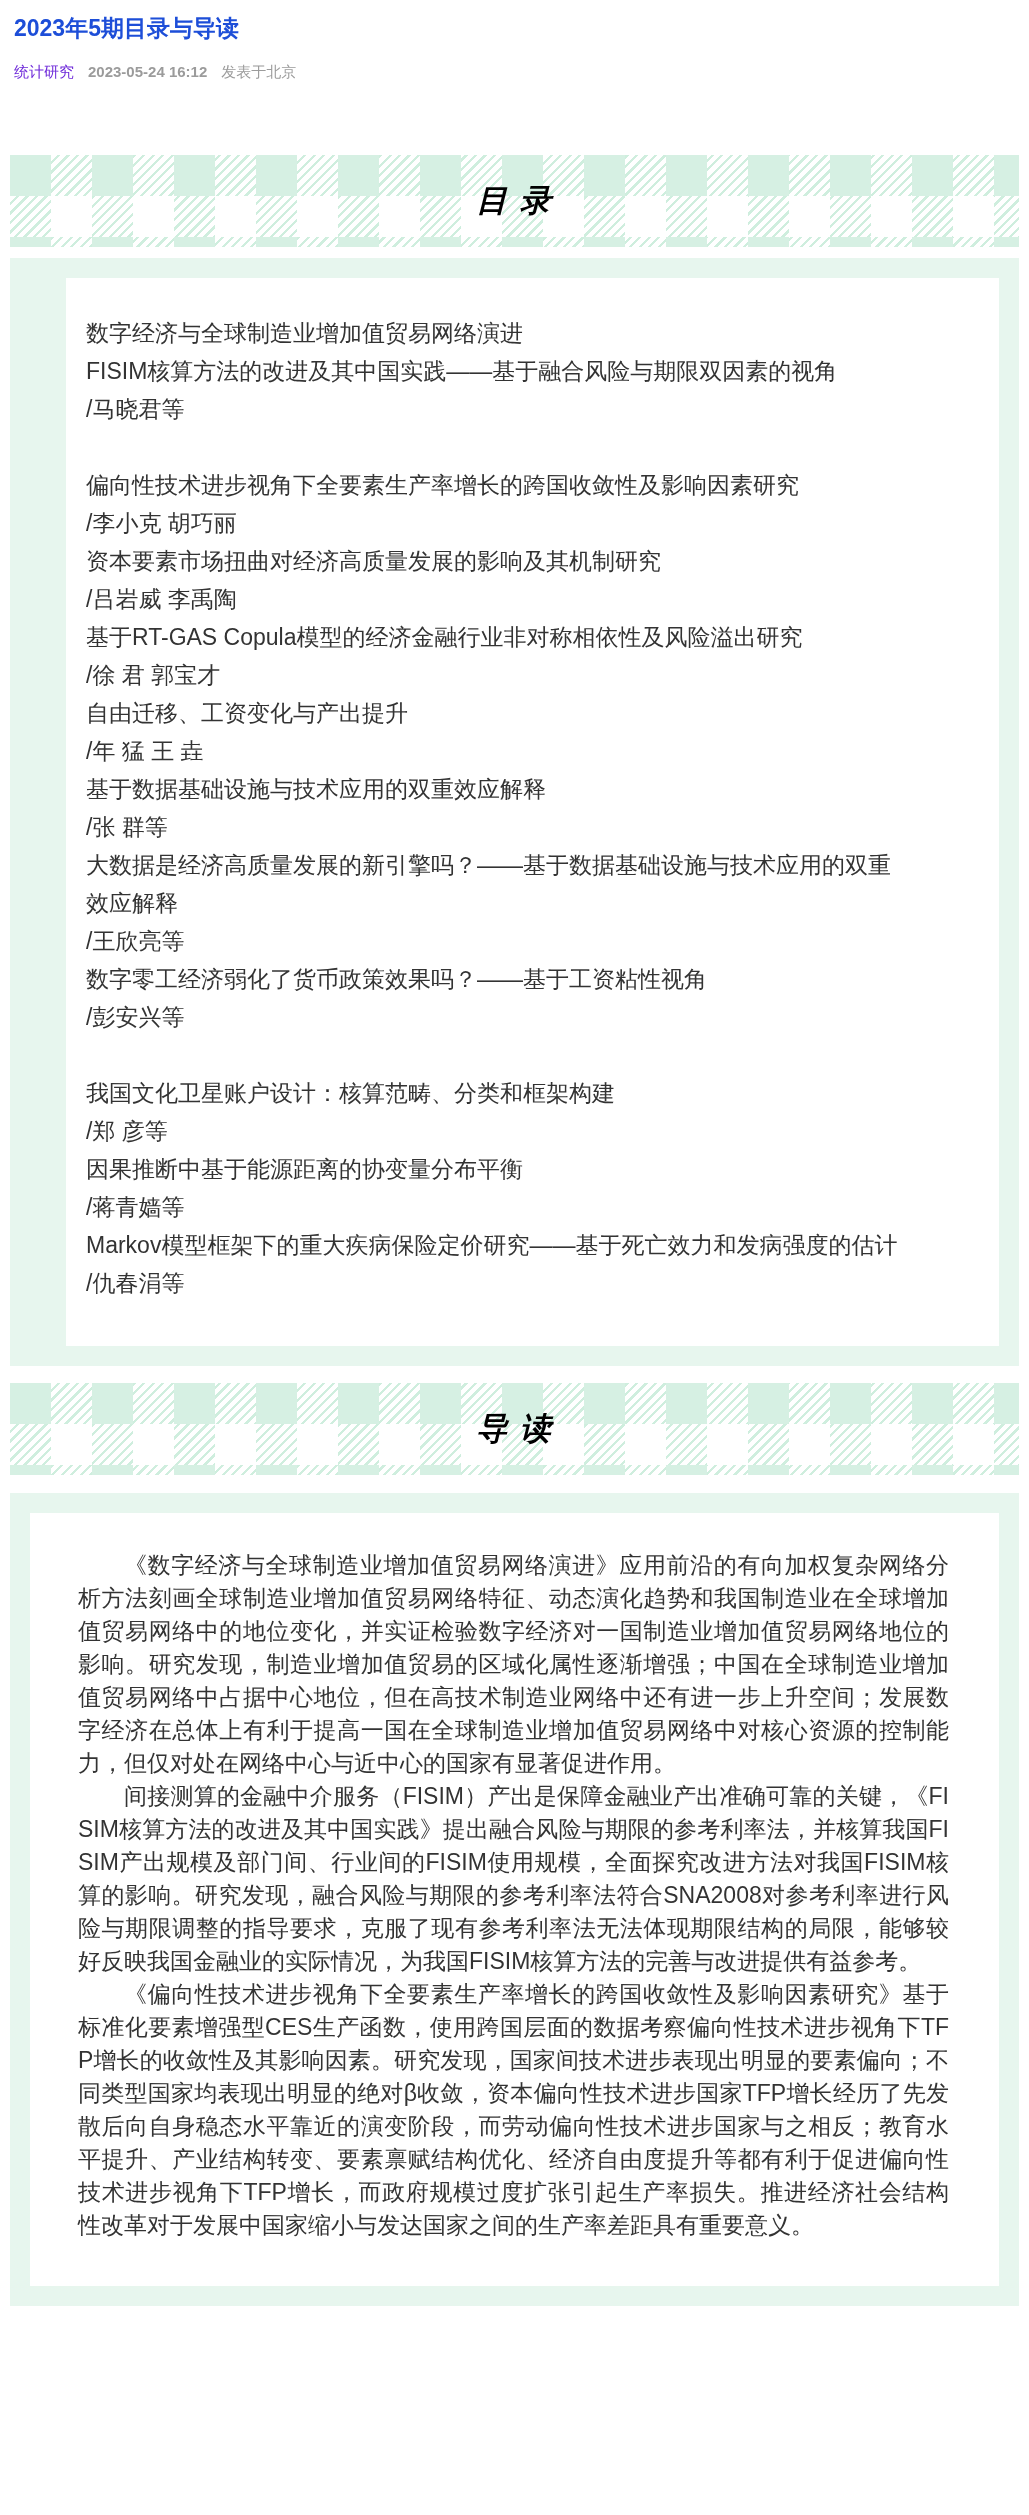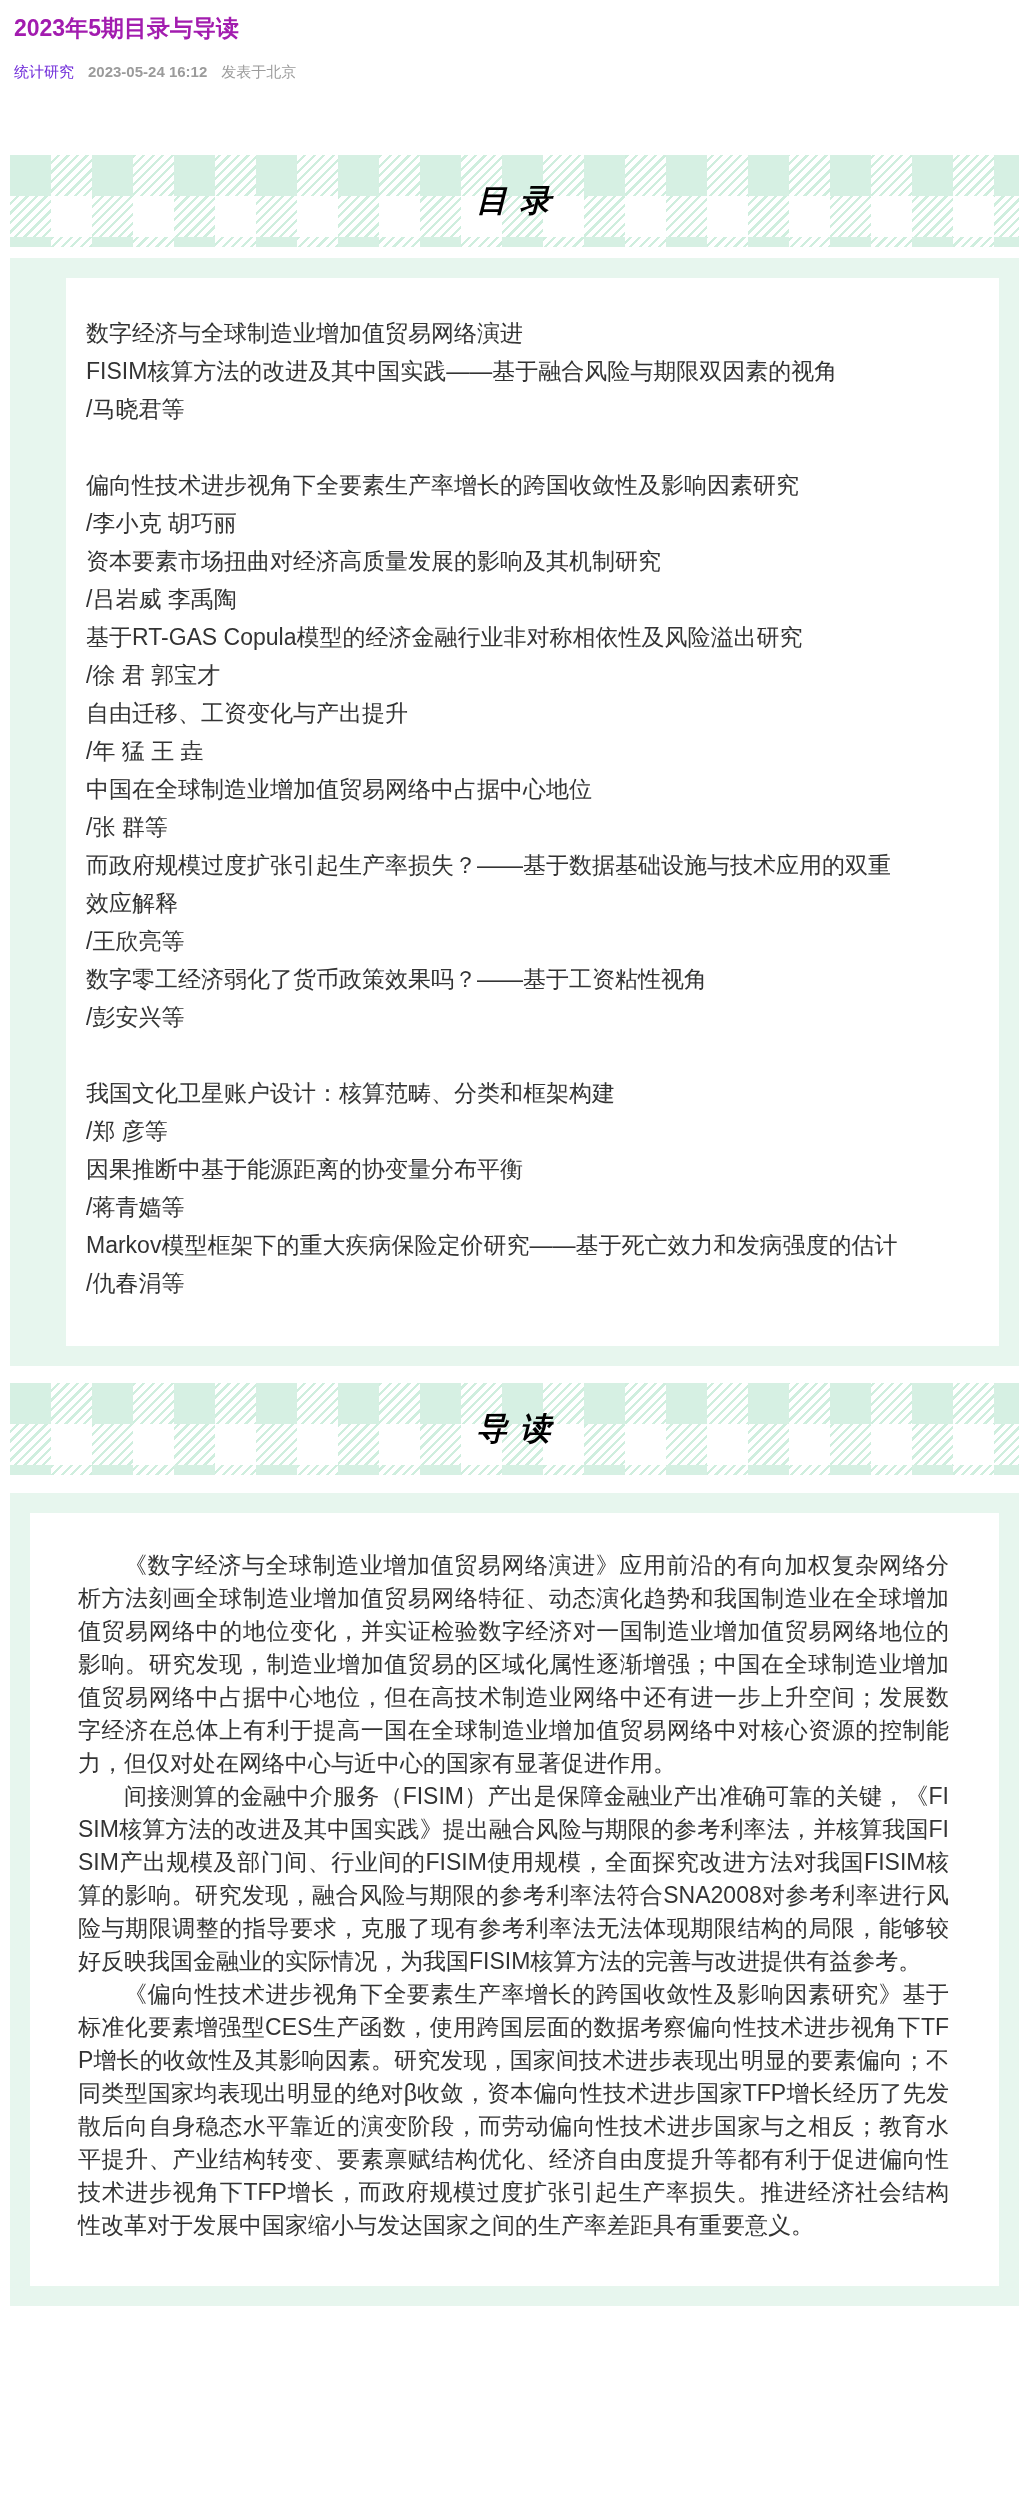--- a/index.html
+++ b/index.html
@@ -14,21 +14,21 @@
     font-family: "Liberation Sans", "DejaVu Sans", sans-serif;
     color: #333333;
   }
 
   
   .article-title {
     margin: 12px 14px 13px 14px;
     font-size: 23px;
     line-height: 1.4;
     font-weight: 700;
-    color: #a21caf;
+    color: #1d4ed8;
   }
   .byline {
     margin: 17px 14px 0 14px;
     font-size: 15px;
     line-height: 21px;
     color: #9b9b9b;
   }
   .byline .account {
     color: #6d28d9;
     margin-right: 14px;
@@ -141,23 +141,23 @@
       </div>
       <div class="toc-group">
         <div class="toc-title">偏向性技术进步视角下全要素生产率增长的跨国收敛性及影响因素研究</div>
         <div class="toc-authors">/李小克 胡巧丽</div>
         <div class="toc-title">资本要素市场扭曲对经济高质量发展的影响及其机制研究</div>
         <div class="toc-authors">/吕岩威 李禹陶</div>
         <div class="toc-title">基于RT-GAS Copula模型的经济金融行业非对称相依性及风险溢出研究</div>
         <div class="toc-authors">/徐 君 郭宝才</div>
         <div class="toc-title">自由迁移、工资变化与产出提升</div>
         <div class="toc-authors">/年 猛 王 垚</div>
-        <div class="toc-title">中国在全球制造业增加值贸易网络中占据中心地位</div>
+        <div class="toc-title">基于数据基础设施与技术应用的双重效应解释</div>
         <div class="toc-authors">/张 群等</div>
-        <div class="toc-title">而政府规模过度扩张引起生产率损失？——基于数据基础设施与技术应用的双重效应解释</div>
+        <div class="toc-title">大数据是经济高质量发展的新引擎吗？——基于数据基础设施与技术应用的双重效应解释</div>
         <div class="toc-authors">/王欣亮等</div>
         <div class="toc-title">数字零工经济弱化了货币政策效果吗？——基于工资粘性视角</div>
         <div class="toc-authors">/彭安兴等</div>
       </div>
       <div class="toc-group">
         <div class="toc-title">我国文化卫星账户设计：核算范畴、分类和框架构建</div>
         <div class="toc-authors">/郑 彦等</div>
         <div class="toc-title">因果推断中基于能源距离的协变量分布平衡</div>
         <div class="toc-authors">/蒋青嫱等</div>
         <div class="toc-title">Markov模型框架下的重大疾病保险定价研究——基于死亡效力和发病强度的估计</div>

